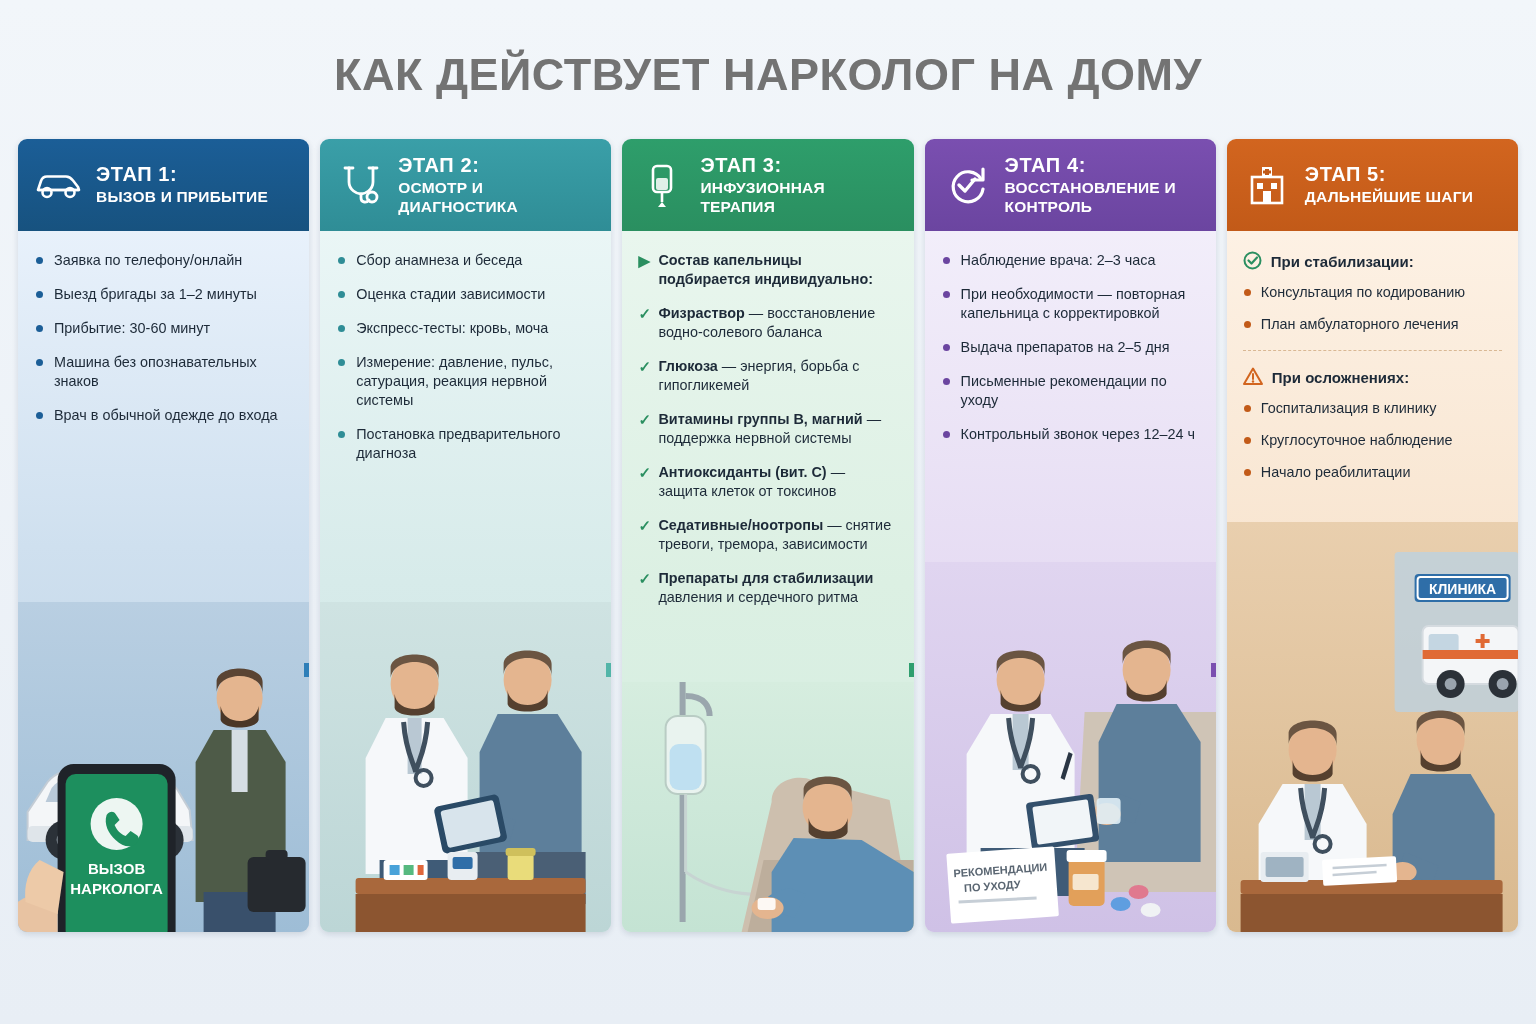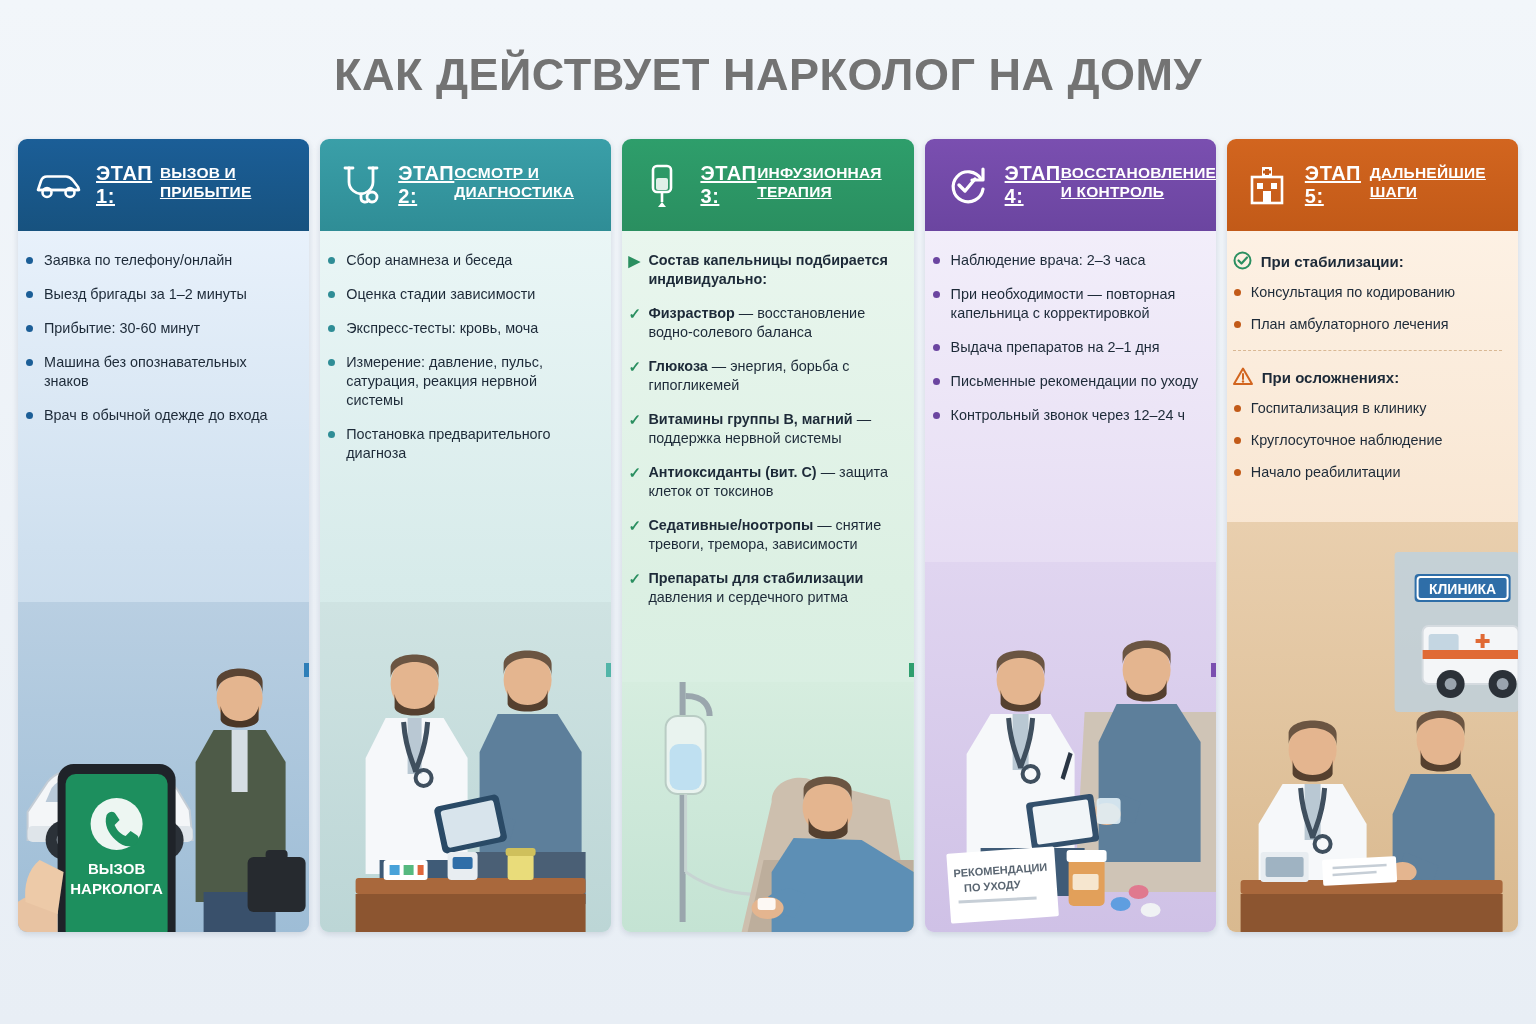--- a/index.html
+++ b/index.html
@@ -57,38 +57,38 @@
   }
   .hdr-icon {
     width: 52px;
     height: 52px;
     flex: 0 0 52px;
     display: flex;
     align-items: center;
     justify-content: center;
   }
   .hdr-icon svg { display:block; }
-  .hdr-text { display: flex; flex-direction: row; justify-content: flex-start; text-decoration: underline; }
+  .hdr-text { display: flex; flex-direction: column; justify-content: flex-start; }
   .stage-num {
     font-size: 20px;
     font-weight: bold;
     letter-spacing: 0.6px;
     line-height: 1.15;
   }
   .stage-name {
     font-size: 15.5px;
     font-weight: bold;
     letter-spacing: 0.2px;
     line-height: 1.2;
     margin-top: 2px;
   }
   .col-body {
     flex: 1;
     position: relative;
-    padding: 20px 16px 0 6px;
+    padding: 20px 16px 0 16px;
     box-sizing: border-box;
   }
   ul.items {
     list-style: none;
     margin: 0;
     padding: 0;
   }
   ul.items li {
     position: relative;
     padding-left: 20px;
@@ -428,21 +428,21 @@
         </span>
         <div class="hdr-text">
           <span class="stage-num">ЭТАП 4:</span>
           <span class="stage-name">ВОССТАНОВЛЕНИЕ И КОНТРОЛЬ</span>
         </div>
       </div>
       <div class="col-body">
         <ul class="items">
           <li><span class="dot"></span><span>Наблюдение врача: 2–3 часа</span></li>
           <li><span class="dot"></span><span>При необходимости — повторная капельница с корректировкой</span></li>
-          <li><span class="dot"></span><span>Выдача препаратов на 2–1 дня</span></li>
+          <li><span class="dot"></span><span>Выдача препаратов на 2–5 дня</span></li>
           <li><span class="dot"></span><span>Письменные рекомендации по уходу</span></li>
           <li><span class="dot"></span><span>Контрольный звонок через 12–24 ч</span></li>
         </ul>
         <div class="illus" style="height:370px;">
           <svg viewBox="0 0 292 370" preserveAspectRatio="xMidYMax slice">
             <defs>
               <linearGradient id="g4bg" x1="0" y1="0" x2="0" y2="1">
                 <stop offset="0" stop-color="#e0d5f0"></stop>
                   <stop offset="1" stop-color="#cfc1e6"></stop>
               </linearGradient>

